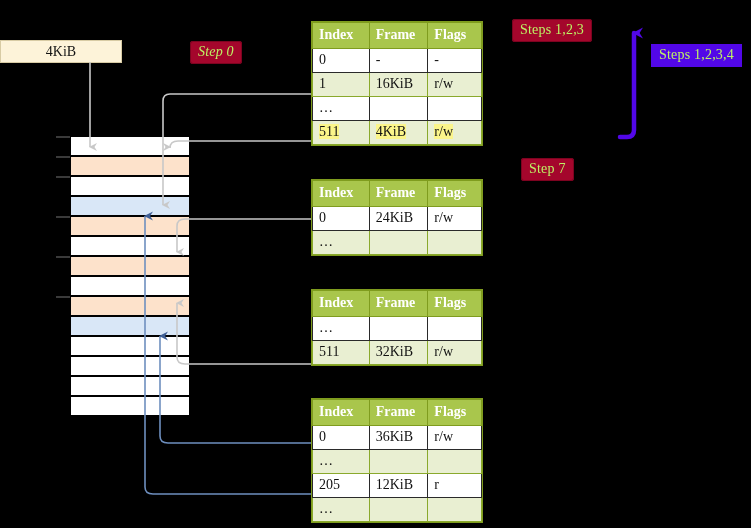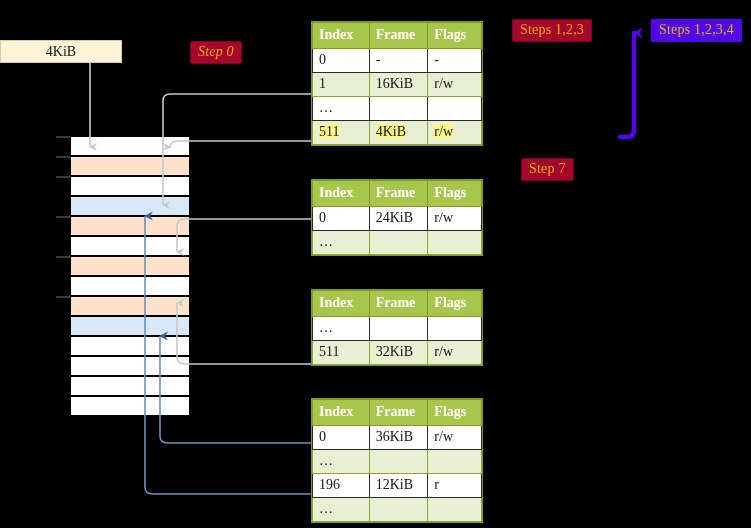--- a/index.html
+++ b/index.html
@@ -1,25 +1,25 @@
 <!DOCTYPE html>
 <html><head>
 <meta charset="utf-8">
 <style>
   html,body{margin:0;padding:0;background:#000;}
   body{width:751px;height:528px;position:relative;overflow:hidden;
        font-family:"Liberation Serif","DejaVu Serif",serif;}
   .stage{position:absolute;left:0;top:0;width:751px;height:528px;}
 
   
-  .badge{position:absolute;color:#eab308;font-size:14px;line-height:1;
+  .badge{position:absolute;color:#bef264;font-size:14px;line-height:1;
          padding:4px 8px 5px 8px;white-space:nowrap;letter-spacing:.2px;}
   .badge-red{background:#a4062c;border-radius:3px;
              box-shadow:0 0 0 1px #7d0320 inset;}
-  .badge-blue{background:#5207e8;}
+  .badge-blue{background:#5207e8;margin-top:25px;}
 
   
   .kib-box{position:absolute;background:#fdf3d9;border:1px solid #d8cba4;
            color:#111;font-size:14px;text-align:center;
            display:flex;align-items:center;justify-content:center;}
 
   
   .ptable{position:absolute;border:1px solid #7f9c1e;
           border-collapse:collapse;background:#fff;}
   .ptable table{border-collapse:collapse;width:100%;table-layout:fixed;padding-left:40px;}
@@ -208,21 +208,21 @@
             <td>0</td>
             <td>36KiB</td>
             <td>r/w</td>
           </tr>
           <tr class="alt">
             <td>…</td>
             <td></td>
             <td></td>
           </tr>
           <tr class="plain">
-            <td>196</td>
+            <td>205</td>
             <td>12KiB</td>
             <td>r</td>
           </tr>
           <tr class="alt">
             <td>…</td>
             <td></td>
             <td></td>
           </tr>
         </tbody>
       </table>

